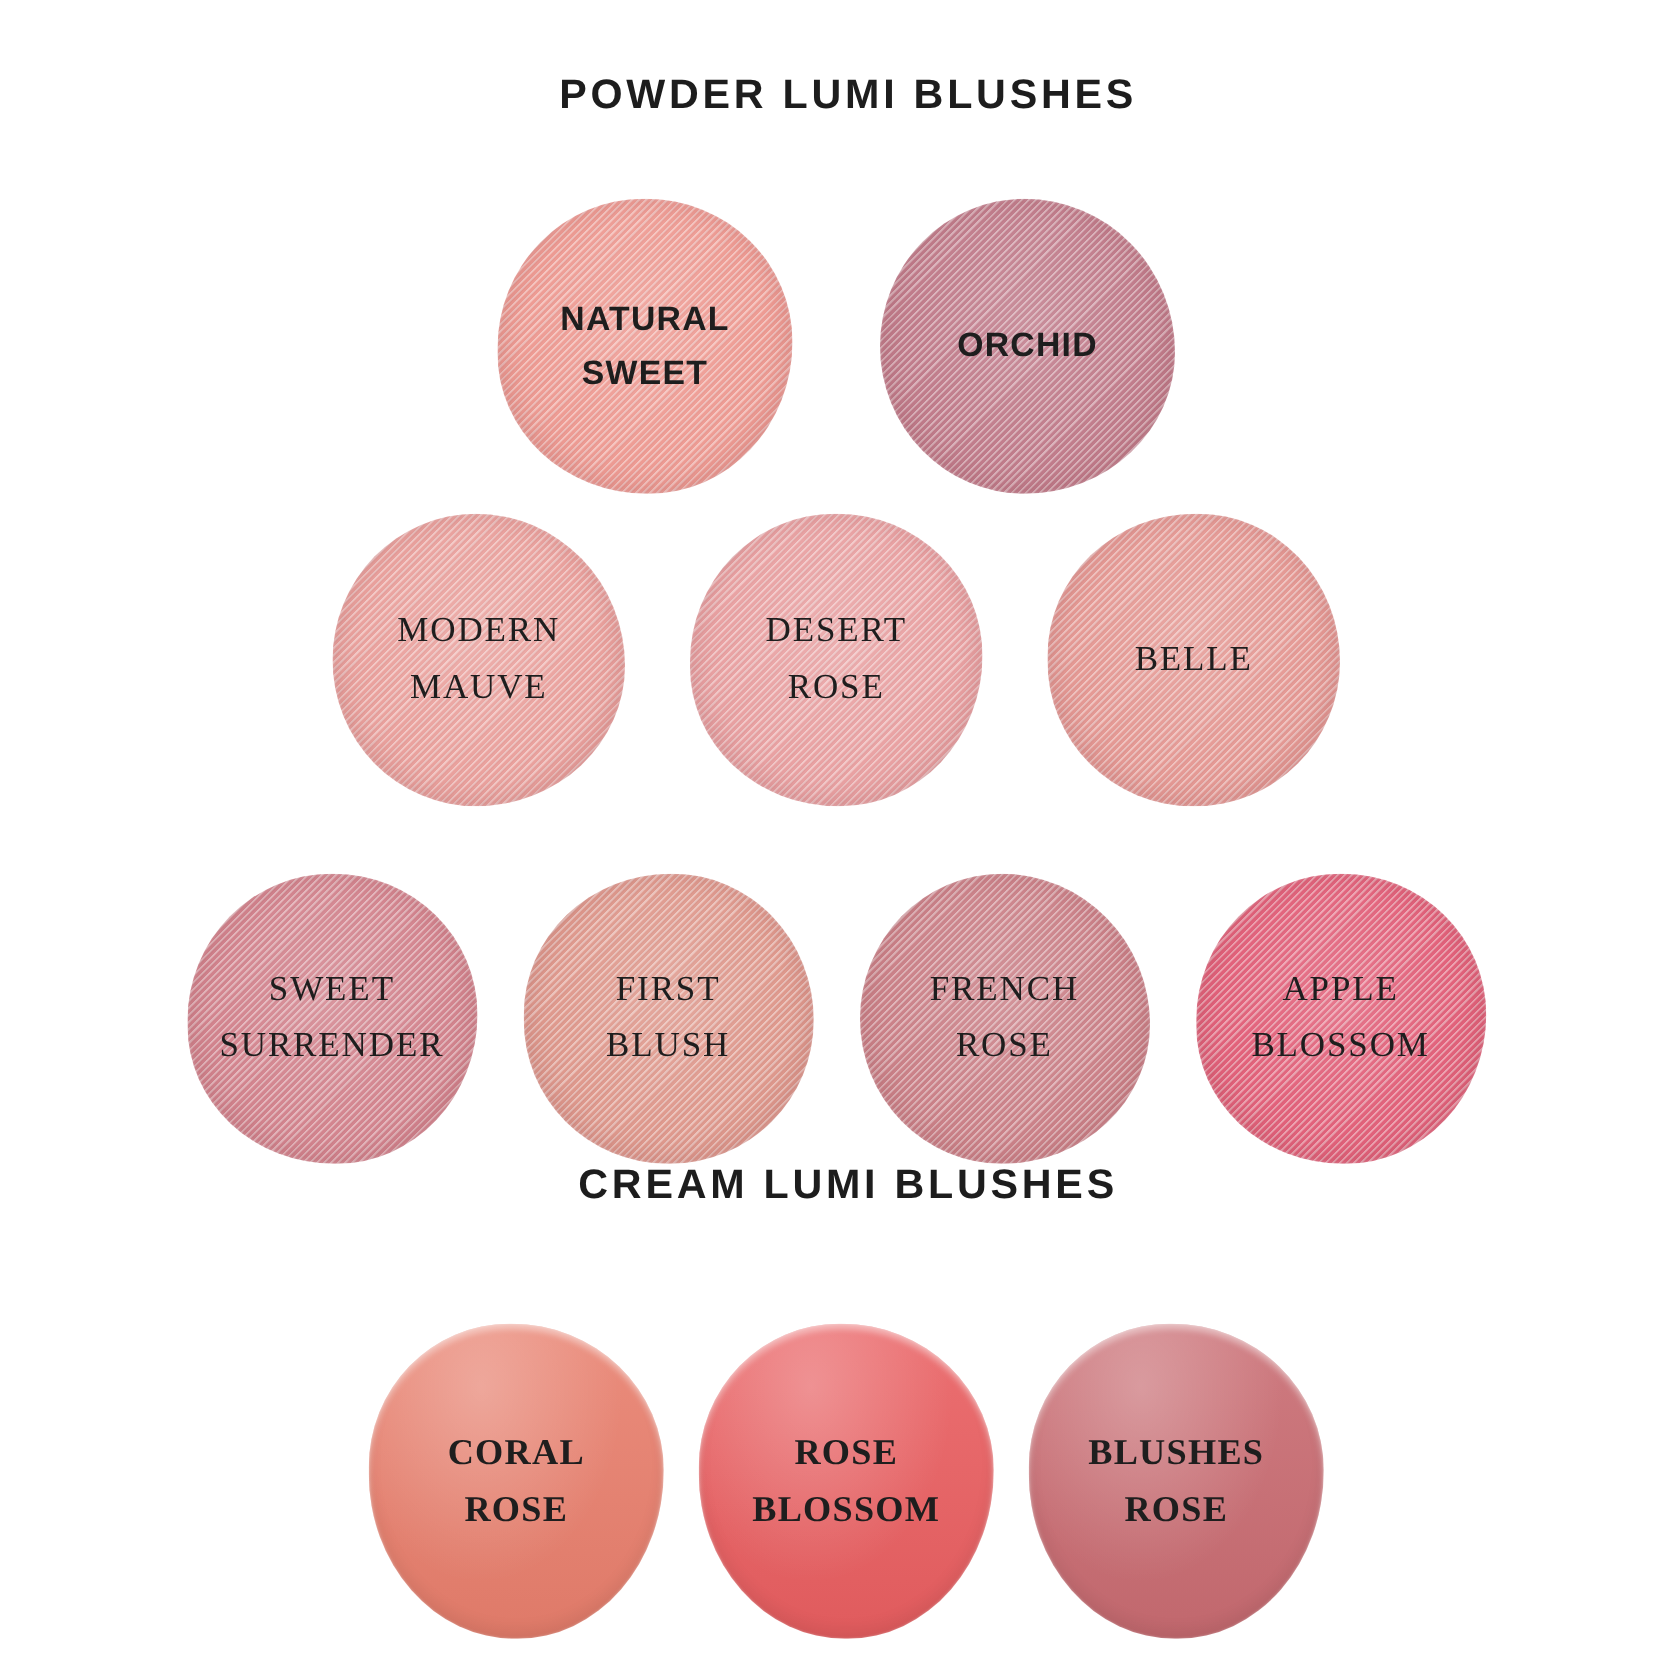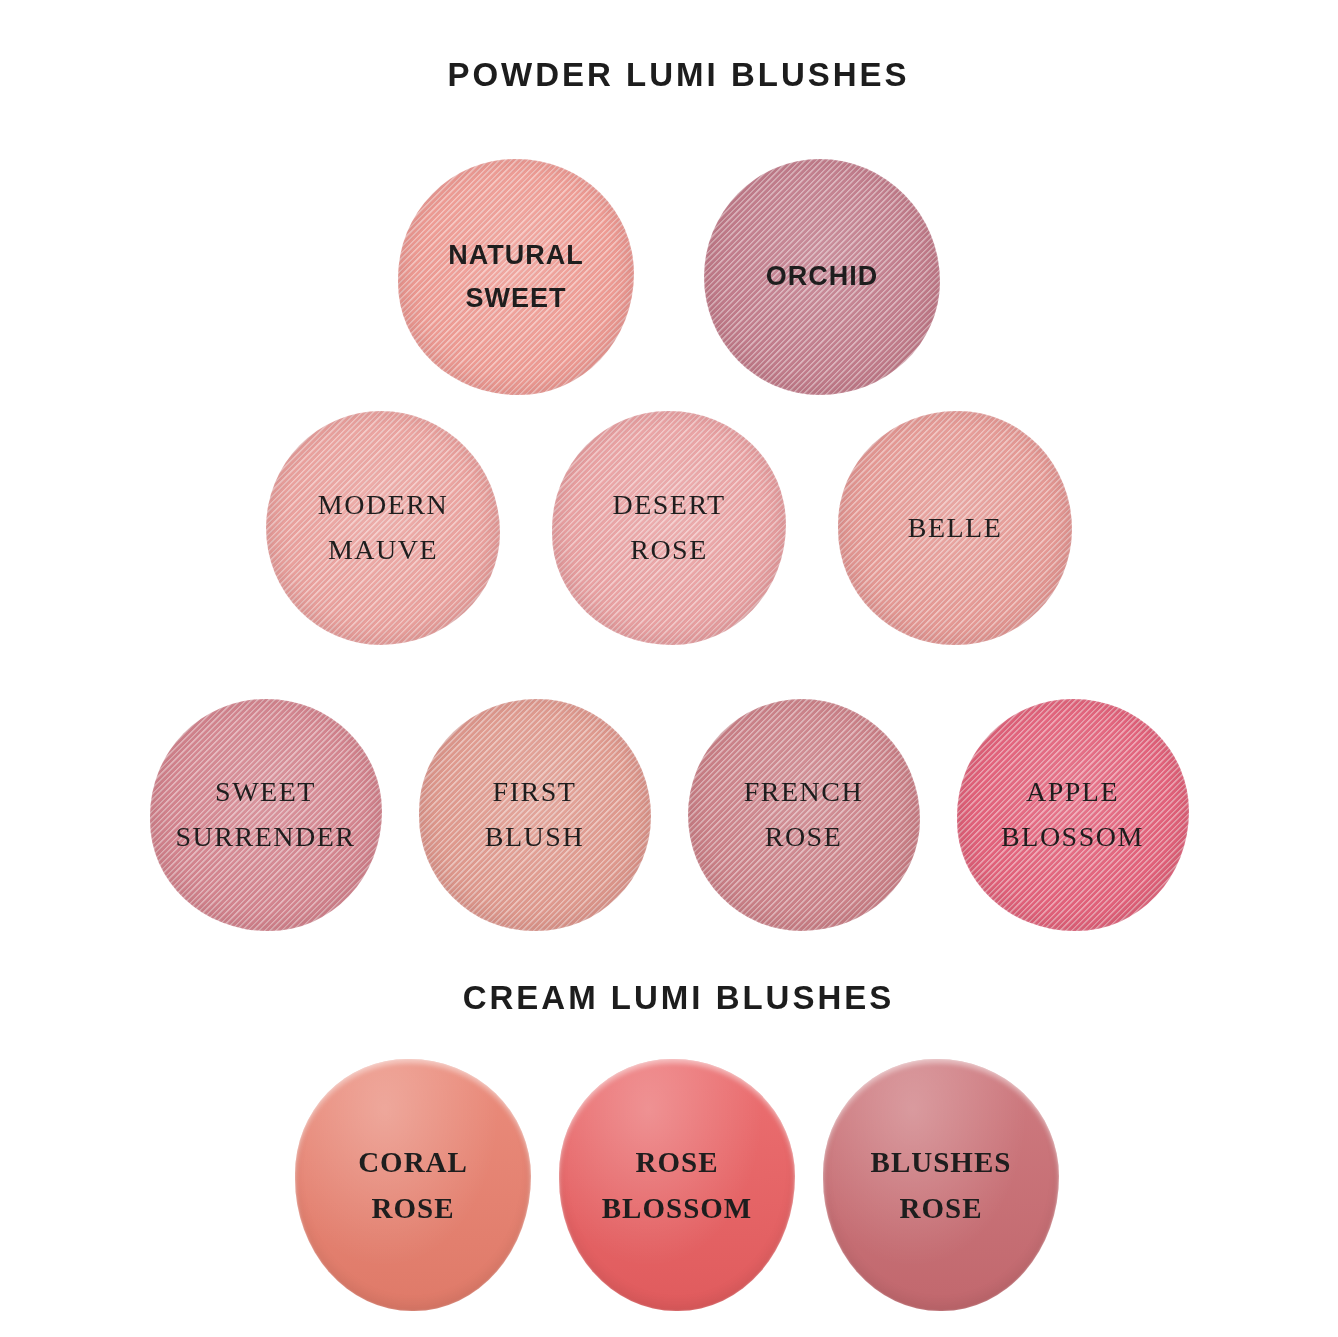--- a/index.html
+++ b/index.html
@@ -15,21 +15,21 @@
     text-align:center;
     font-family:"Liberation Sans",sans-serif;
     font-weight:600;
     font-size:33px;line-height:1;
     letter-spacing:3px;
     color:#1d1d1d;
     white-space:nowrap;
     padding-left:19px;
   }
   .title-powder{top:58px;}
-  .title-cream{top:981px;}
+  .title-cream{top:930px;}
 
   .row{
     position:absolute;left:0;right:0;
     display:flex;justify-content:center;align-items:center;
   }
   .row-p1{top:159px;gap:70px;}
   .row-p2{top:411px;gap:52px;}
   .row-p3{top:699px;gap:37px;}
   .row-cream{top:1059px;gap:28px;transform:translateX(8px);}
 

